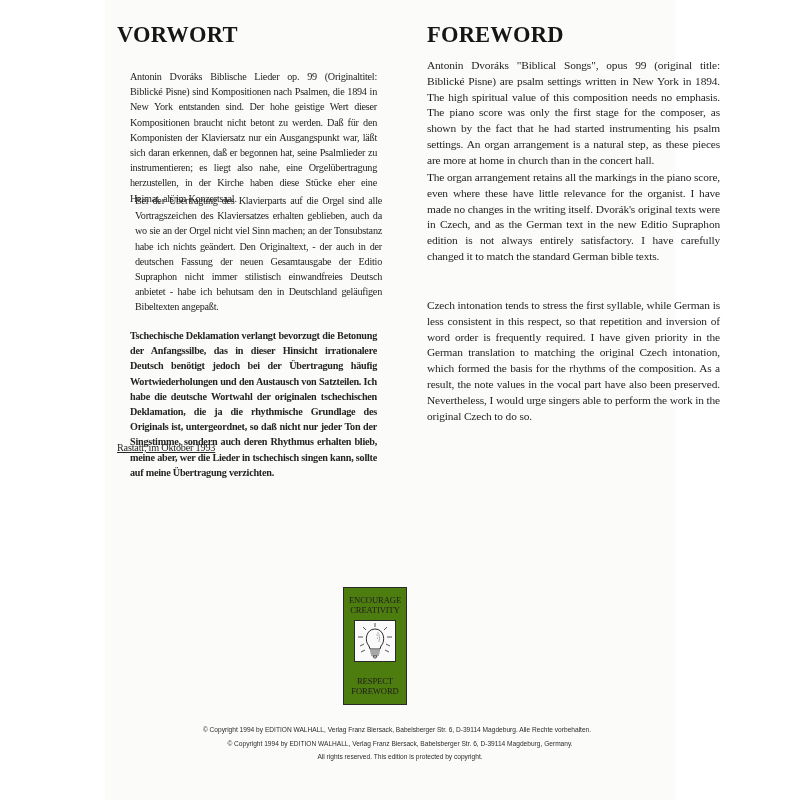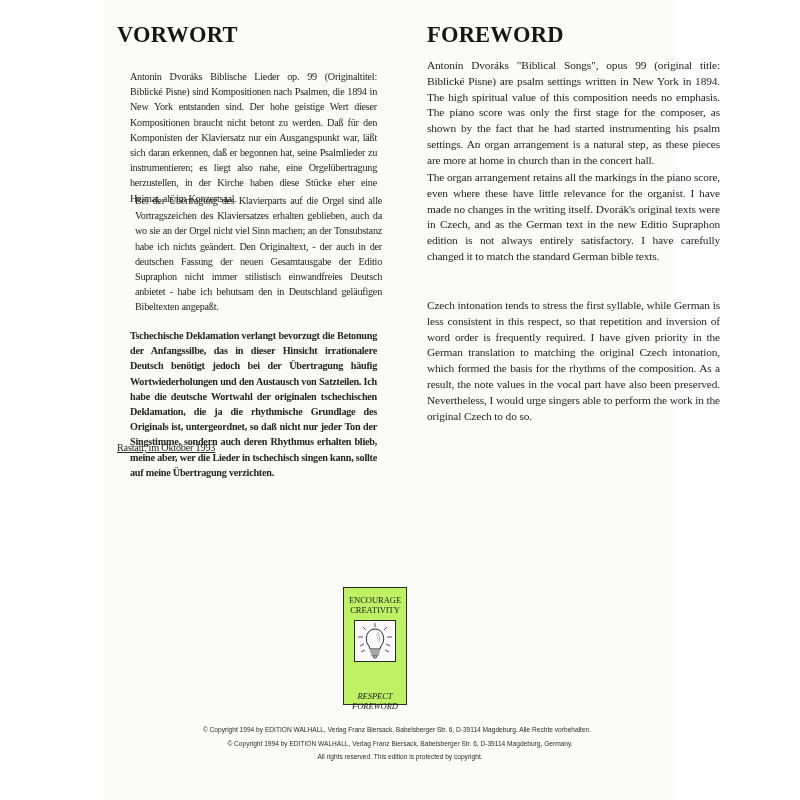--- a/index.html
+++ b/index.html
@@ -57,33 +57,33 @@
     .en-p2 { position: absolute; top: 148px; left: 0; width: 293px; }
     .en-p3 { position: absolute; top: 276px; left: 0; width: 293px; }
     .sig-line {
       font-size: 10.2px; line-height: 14px; color: #242424; letter-spacing: -0.2px; text-decoration: underline;
     }
     .badge {
       position: absolute;
       left: 343px; top: 587px;
       width: 64px; height: 118px;
       border: 1.2px solid #2a2a2a;
-      background: #bef264;
+      background: #4d7c0f;
       box-sizing: border-box;
     }
     .badge-text {
       font-family: "Liberation Serif", "DejaVu Serif", serif;
       font-size: 8.6px;
       line-height: 10.4px;
       text-align: center;
       color: #1e1e1e;
       letter-spacing: -0.1px;
     }
     .badge-top { position: absolute; top: 7px; left: 0; right: 0; }
-    .badge-bottom { position: absolute; top: 103px; left: 0; right: 0; font-style: italic; }
+    .badge-bottom { position: absolute; top: 88px; left: 0; right: 0; }
     .bulb-box {
       position: absolute;
       left: 10px; top: 32px;
       width: 42px; height: 42px;
       border: 1px solid #2a2a2a;
       box-sizing: border-box;
       background: #fafafa;
     }
     .footer {
       position: absolute;

